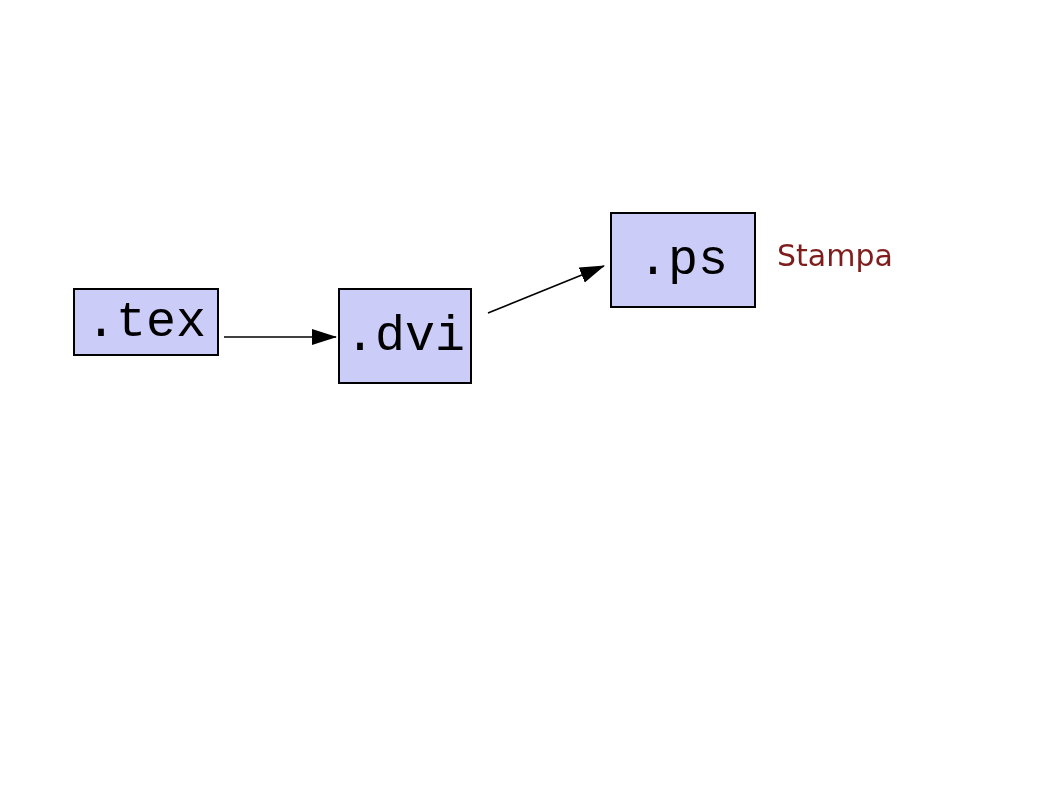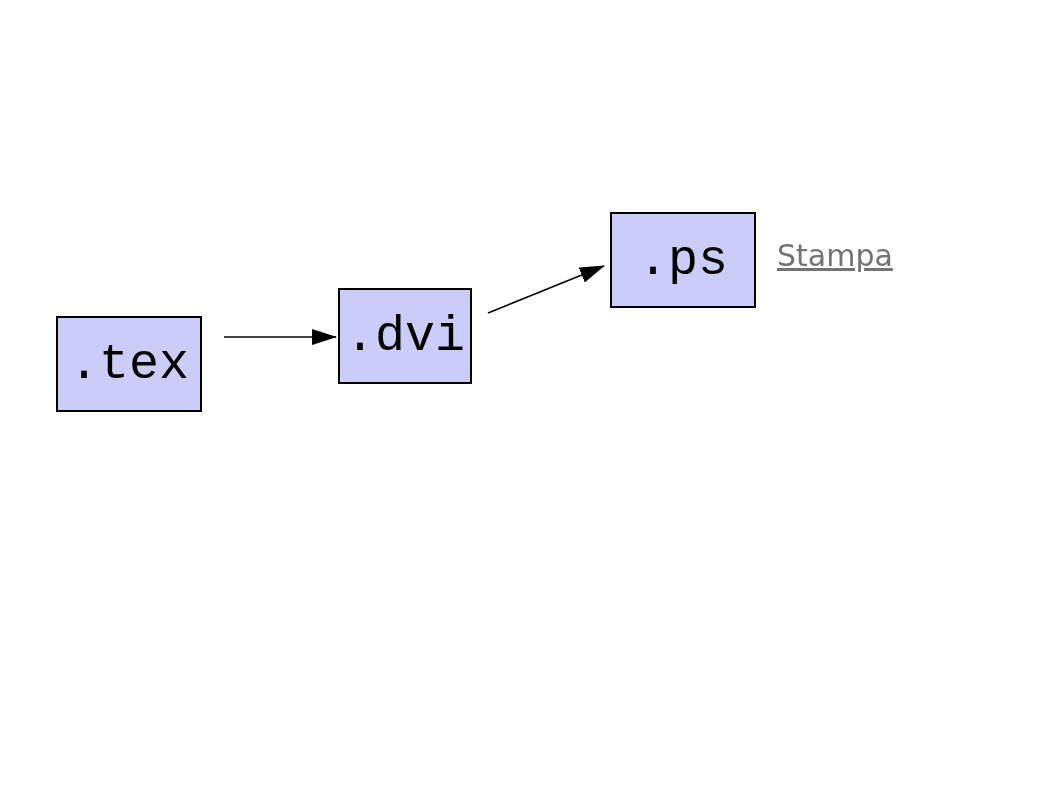--- a/index.html
+++ b/index.html
@@ -19,21 +19,21 @@
     box-sizing: border-box;
     border: 2px solid #000000;
     display: flex;
     align-items: center;
     justify-content: center;
     font-family: "Liberation Mono", monospace;
     font-size: 50px;
     color: #000000;
     white-space: nowrap;
   }
-  #node-tex { left: 56px;  top: 288px; width: 146px; height: 96px; margin-top: 28px; }
+  #node-tex { left: 73px;  top: 288px; width: 146px; height: 68px; }
   #node-dvi { left: 338px; top: 288px; width: 134px; height: 96px; }
   #node-ps  { left: 610px; top: 212px; width: 146px; height: 96px; }
   #annotation-stampa {
     position: absolute;
     left: 777px;
     top: 238px;
     font-family: "DejaVu Sans", "Liberation Sans", sans-serif;
     font-size: 30px;
     color: #000000;
     white-space: nowrap;
@@ -59,15 +59,15 @@
     <line x1="224" y1="337" x2="336" y2="337" stroke-width="1.5" marker-end="url(#arrowhead)" stroke="#000000"></line>
     <line x1="488" y1="313" x2="604" y2="266" stroke-width="1.5" marker-end="url(#arrowhead)" stroke="#000000"></line>
   </svg>
 
   <div class="node" id="node-tex" style="background-color: rgb(204, 204, 248); border-color: rgb(0, 0, 0); color: rgb(0, 0, 0);">.tex</div>
 
   <div class="node" id="node-dvi" style="background-color: rgb(204, 204, 248); border-color: rgb(0, 0, 0); color: rgb(0, 0, 0);">.dvi</div>
 
   <div class="node" id="node-ps" style="background-color: rgb(204, 204, 248); border-color: rgb(0, 0, 0); color: rgb(0, 0, 0);">.ps</div>
 
-  <div id="annotation-stampa" style="color: #737373; text-decoration: underline;">Stampa</div>
+  <div id="annotation-stampa" style="color: #7f1d1d;">Stampa</div>
 
 </div>
 
 </body></html>

